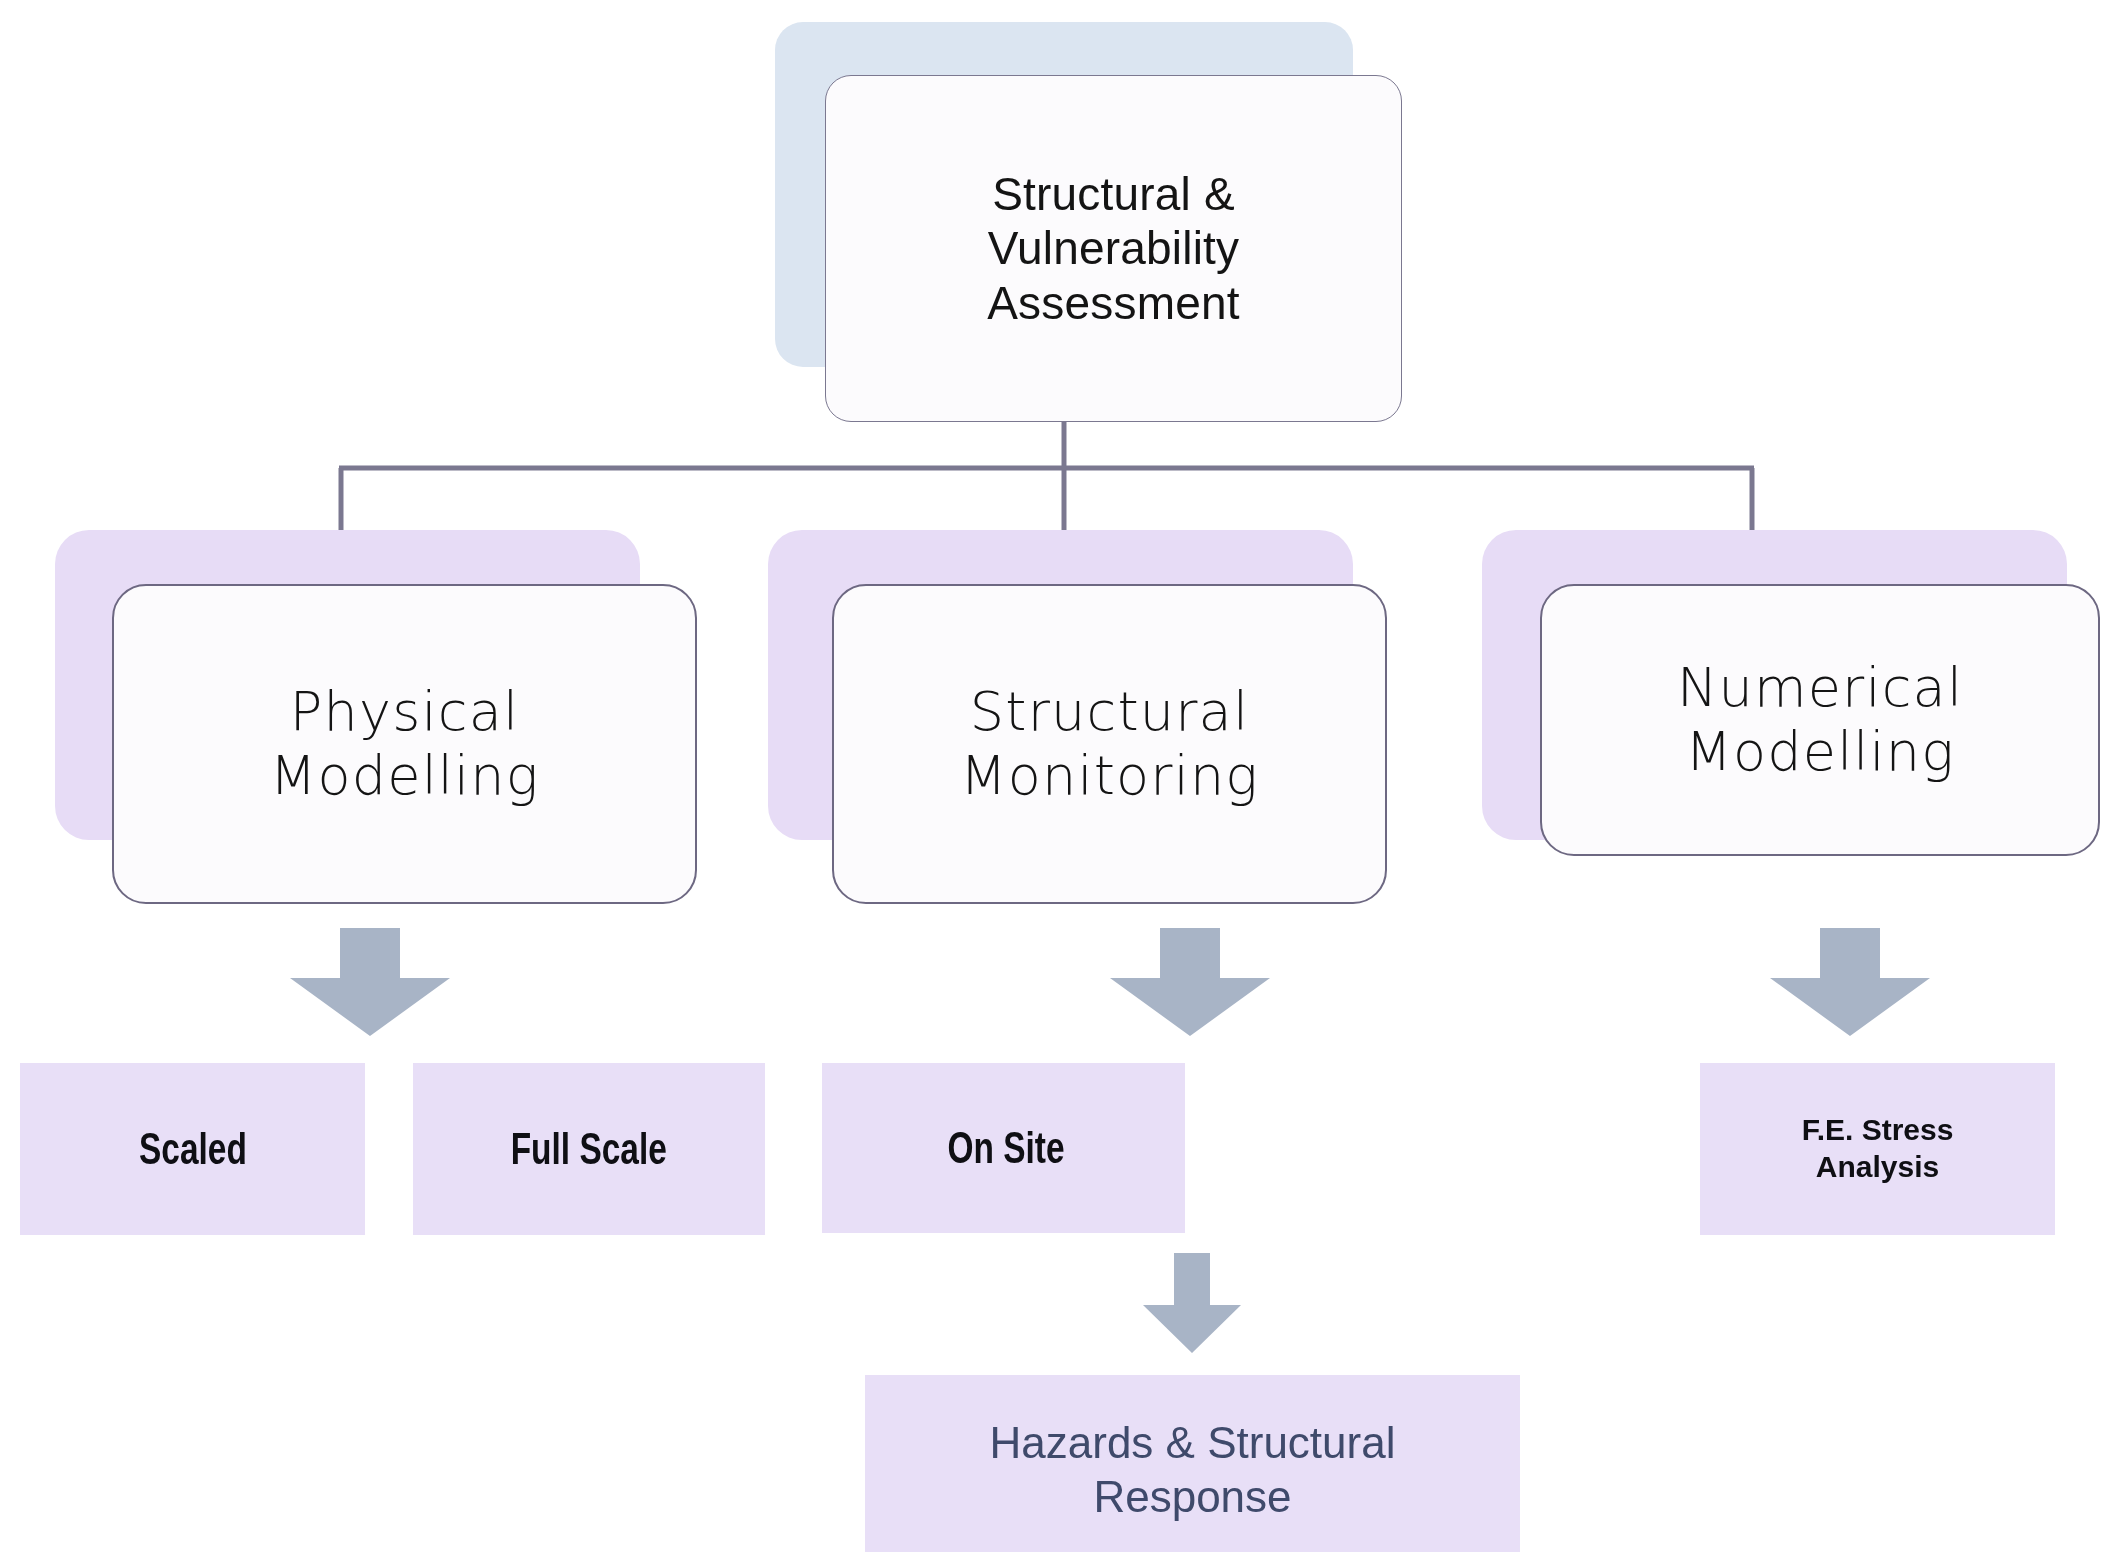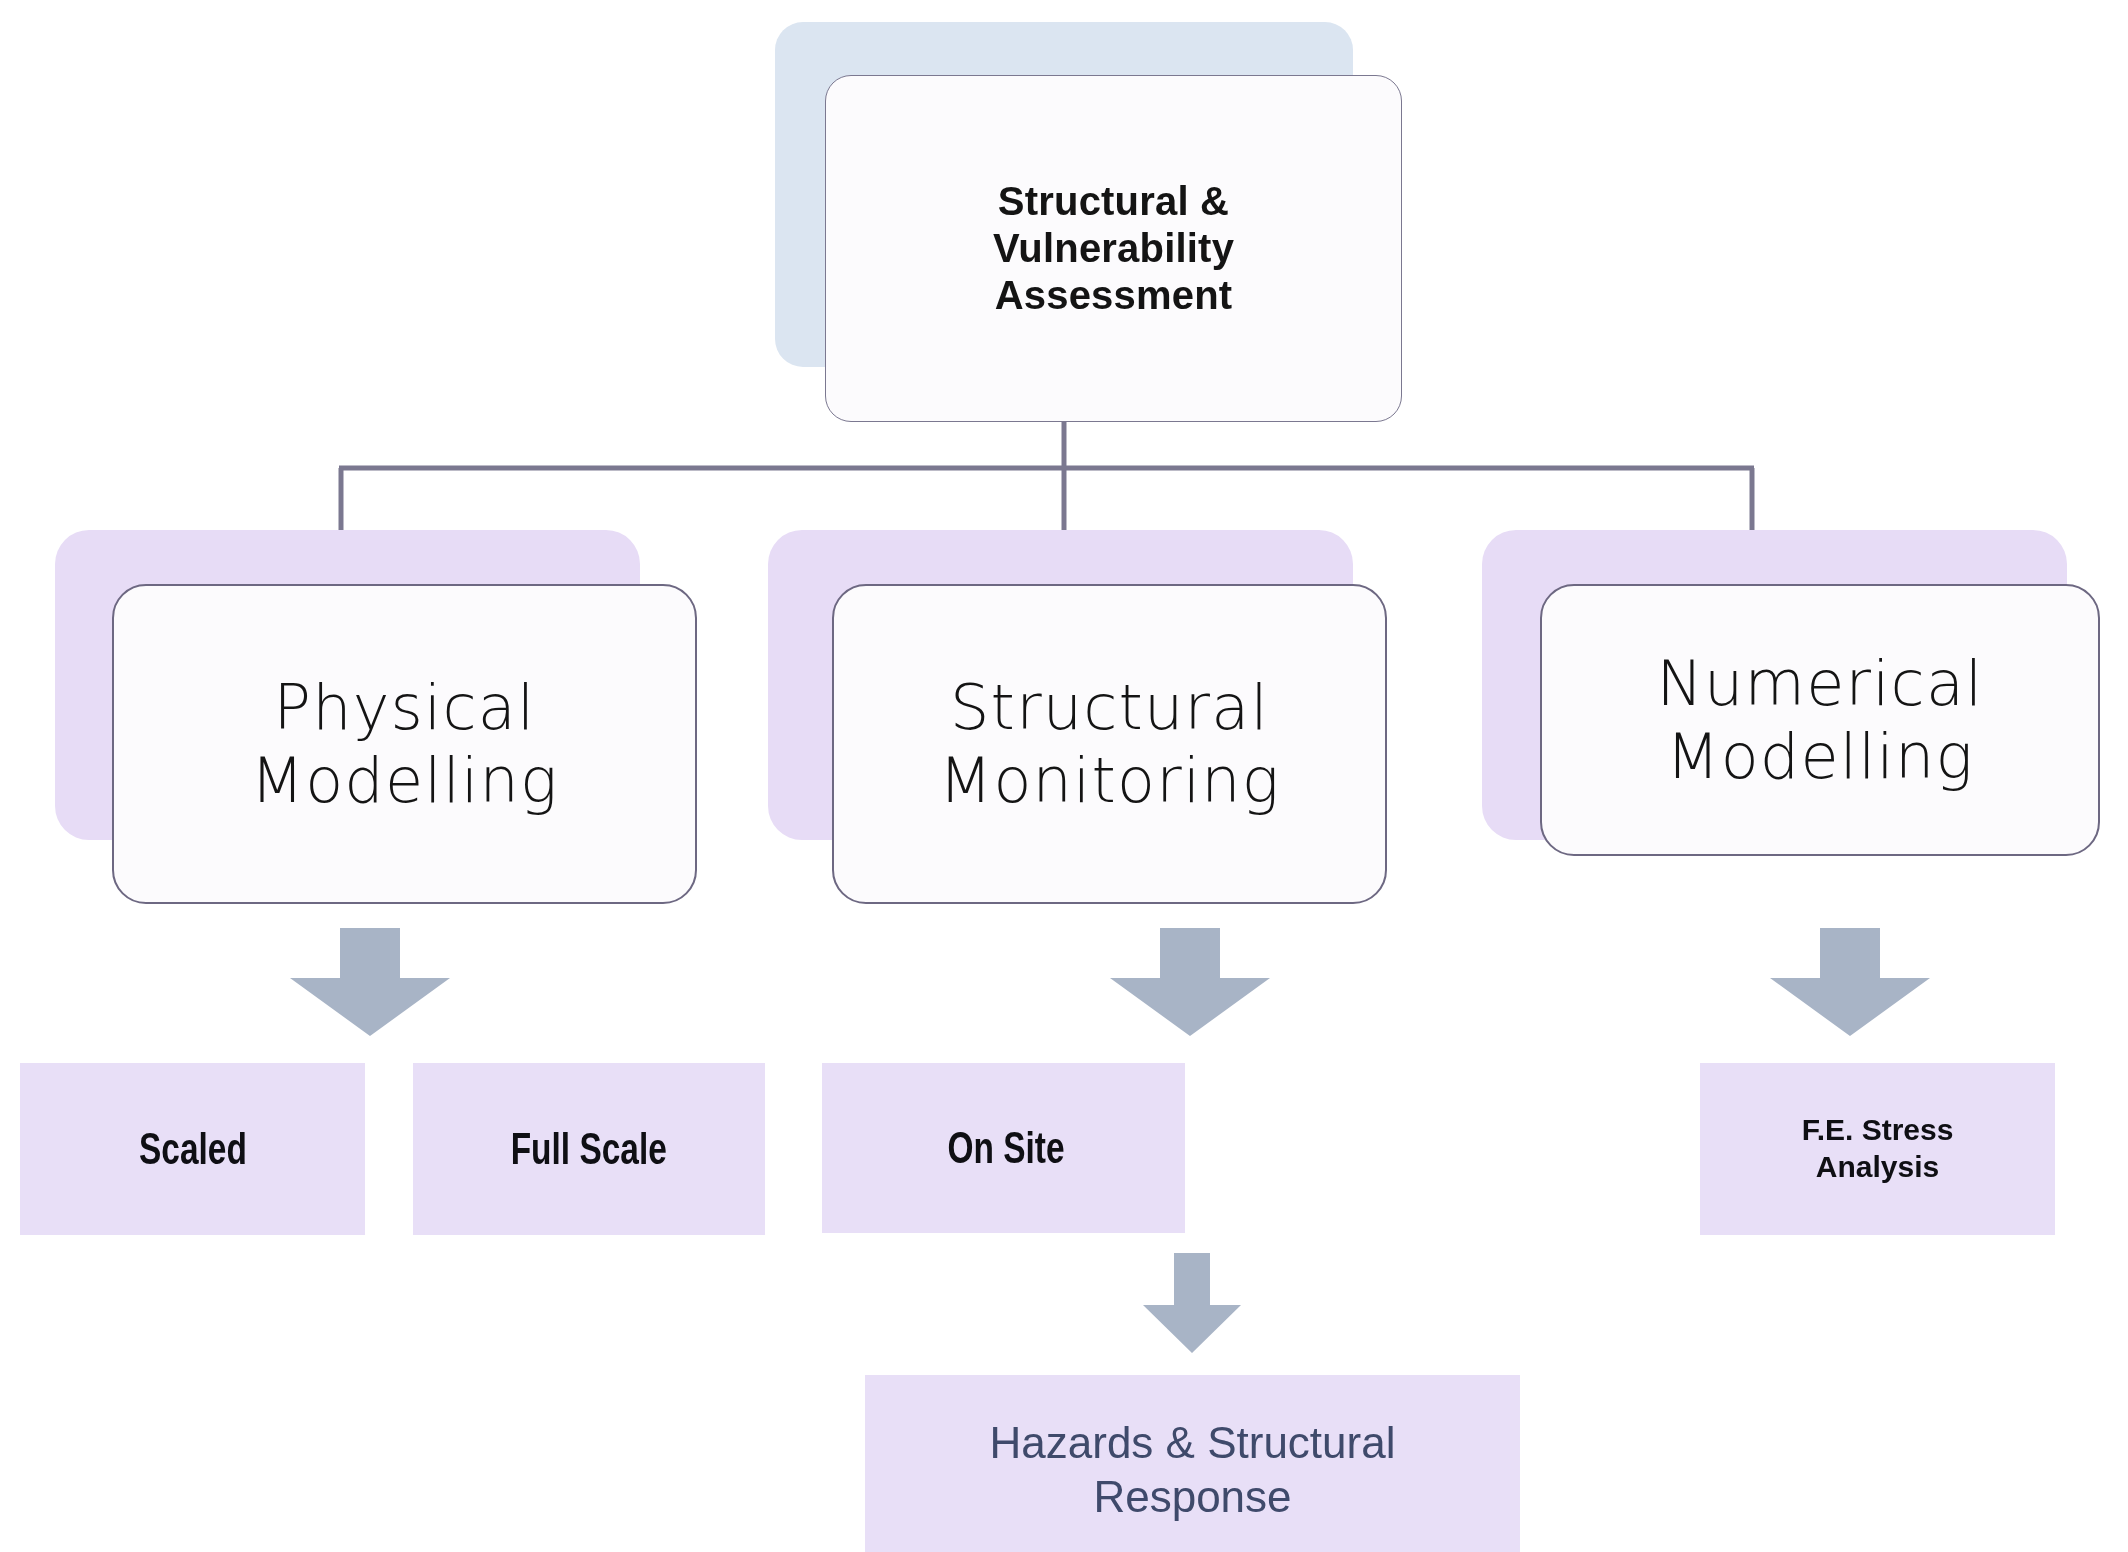--- a/index.html
+++ b/index.html
@@ -57,29 +57,29 @@
   #card-root {
     left: 825px;
     top: 75px;
     width: 577px;
     height: 347px;
     border: 1.5px solid #7b7890;
     border-radius: 26px;
   }
   #card-root .card-text {
     font-family: "Liberation Sans", sans-serif;
-    font-size: 40px;
+    font-size: 46px;
     letter-spacing: 0.2px;
-    font-weight: 700;
+    font-weight: 400;
   }
   
   .card-mid .card-text {
     font-family: "DejaVu Sans", sans-serif;
     font-weight: 300;
-    font-size: 62px;
+    font-size: 54px;
     letter-spacing: 1.2px;
   }
 
   
   .tile {
     position: absolute;
     background: #e8dff7;
     display: flex;
     align-items: center;
     justify-content: center;

